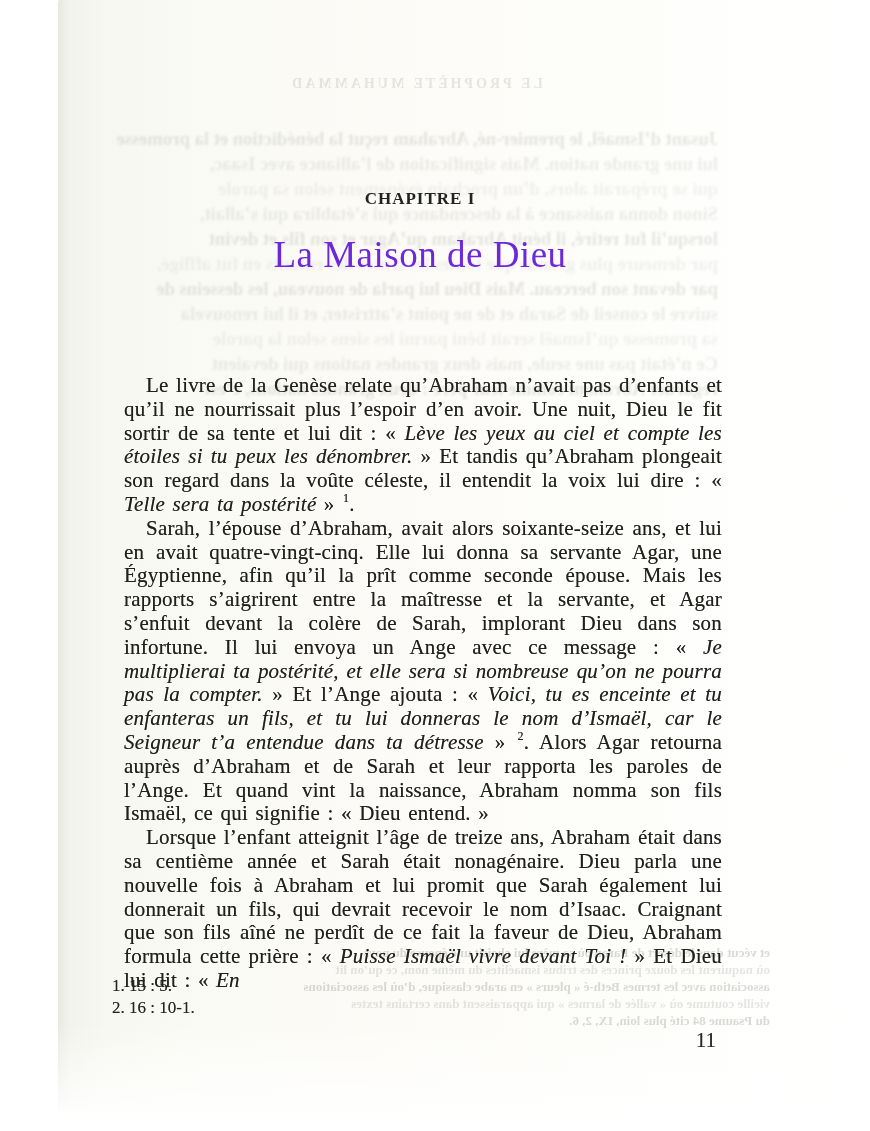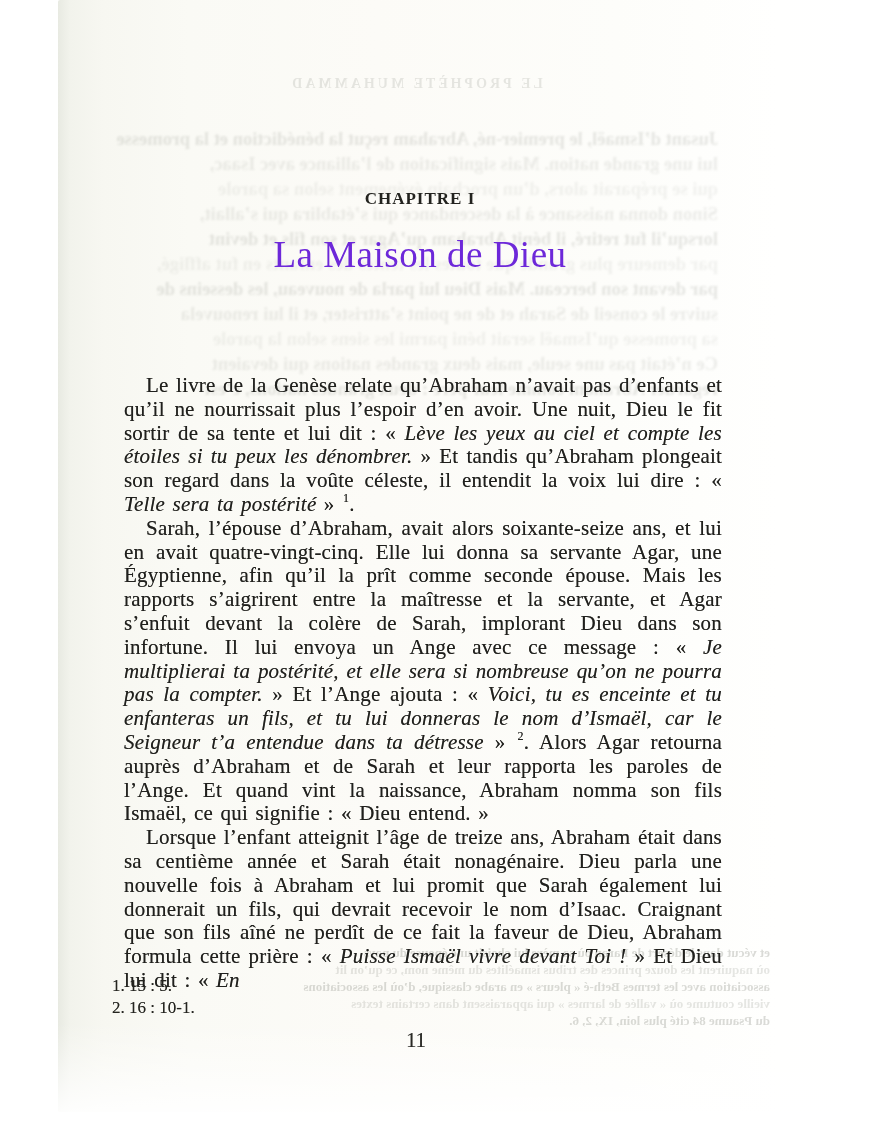--- a/index.html
+++ b/index.html
@@ -83,21 +83,21 @@
   }
   .footnotes {
     position: absolute; left: 112px; top: 975px; width: 400px;
     font-size: 17px; line-height: 22px;
     color: #24241f;
     text-shadow: 0 0 .4px rgba(30,30,28,.5);
     z-index: 2;
   }
   .page-number {
     position: absolute; left: 116px; top: 1028px; width: 600px;
-    text-align: center;
+    text-align: right;
     font-size: 21px; color: #2a2a26;
     text-shadow: 0 0 .4px rgba(30,30,28,.5);
     z-index: 2;
   }
 </style>
 </head>
 <body>
 
 <div class="scan-canvas">
   <div class="scan-page"></div>

